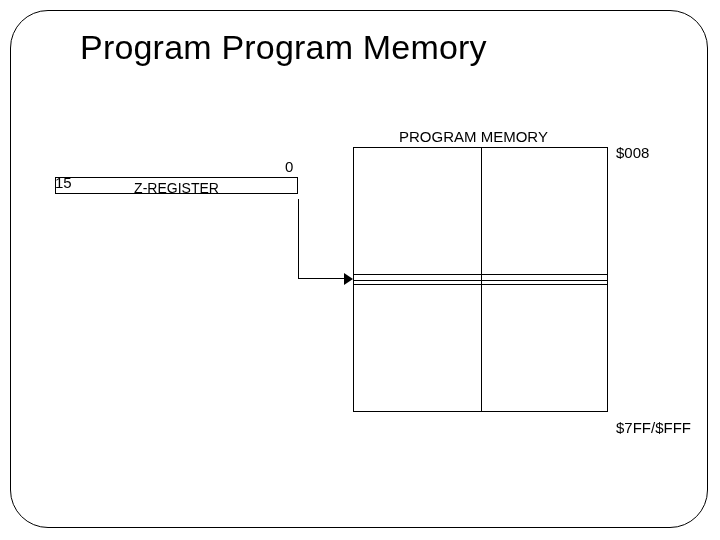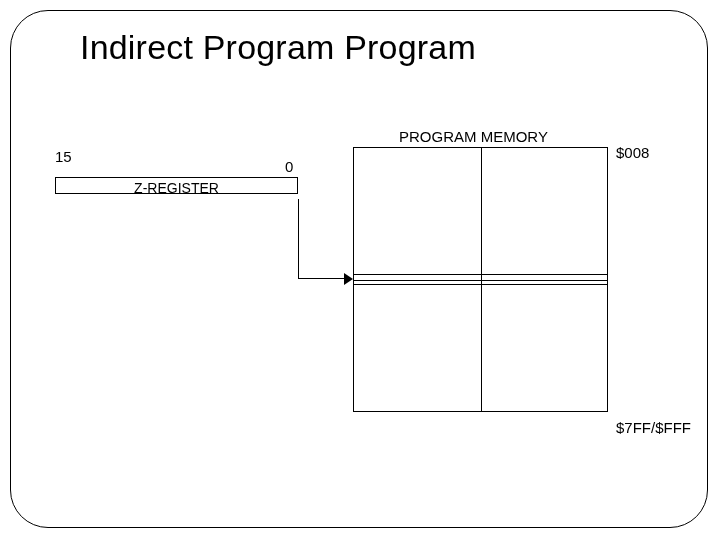--- a/index.html
+++ b/index.html
@@ -26,21 +26,21 @@
     left: 80px;
     top: 28px;
     font-size: 34px;
     font-weight: 400;
     letter-spacing: 0.2px;
   }
   
   .label-15 {
     position: absolute;
     left: 55px;
-    top: 148px;
+    top: 174px;
     font-size: 15px;
   }
   .label-0 {
     position: absolute;
     left: 285px;
     top: 158px;
     font-size: 15px;
   }
   .zreg-box {
     position: absolute;
@@ -143,21 +143,21 @@
     top: 402px;
     font-size: 15px;
     margin-top: 17px;
   }
 </style>
 </head>
 <body>
 
 <div class="slide-frame"></div>
 
-<div class="title">Indirect Program Program</div>
+<div class="title">Program Program Memory</div>
 
 <div class="label-15">15</div>
 <div class="label-0">0</div>
 <div class="zreg-box">Z-REGISTER</div>
 
 <div class="line-down"></div>
 <div class="line-right"></div>
 <div class="arrowhead"></div>
 
 <div class="pm-label">PROGRAM MEMORY</div>

